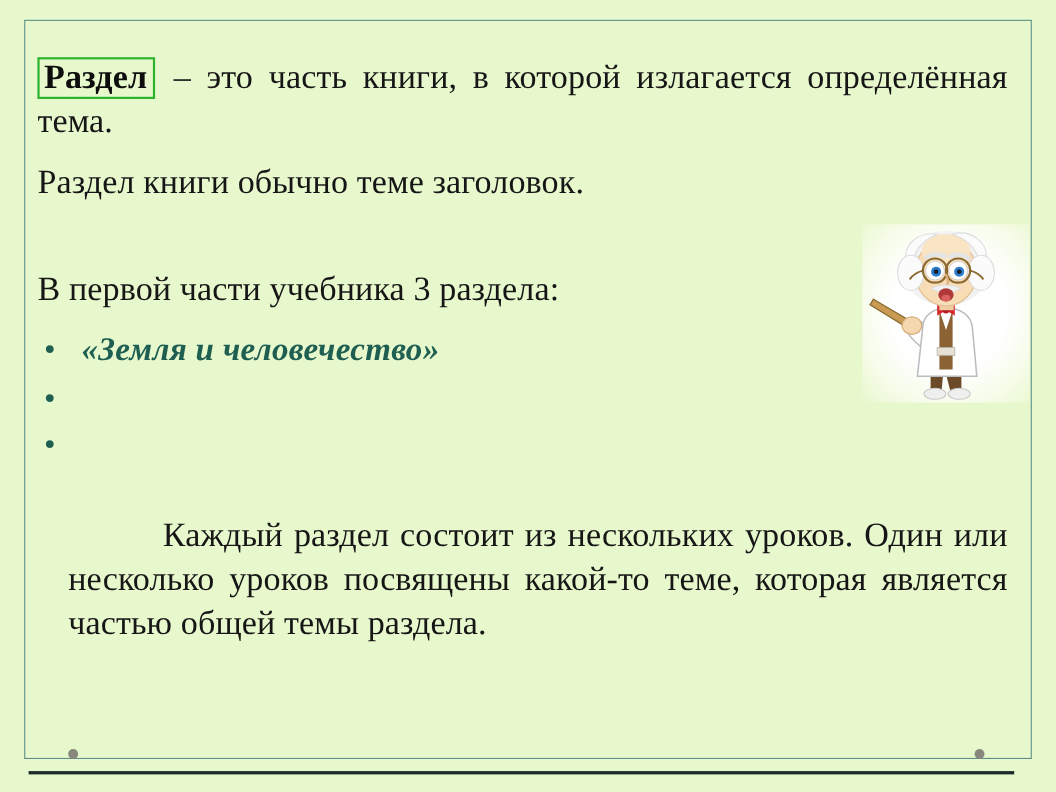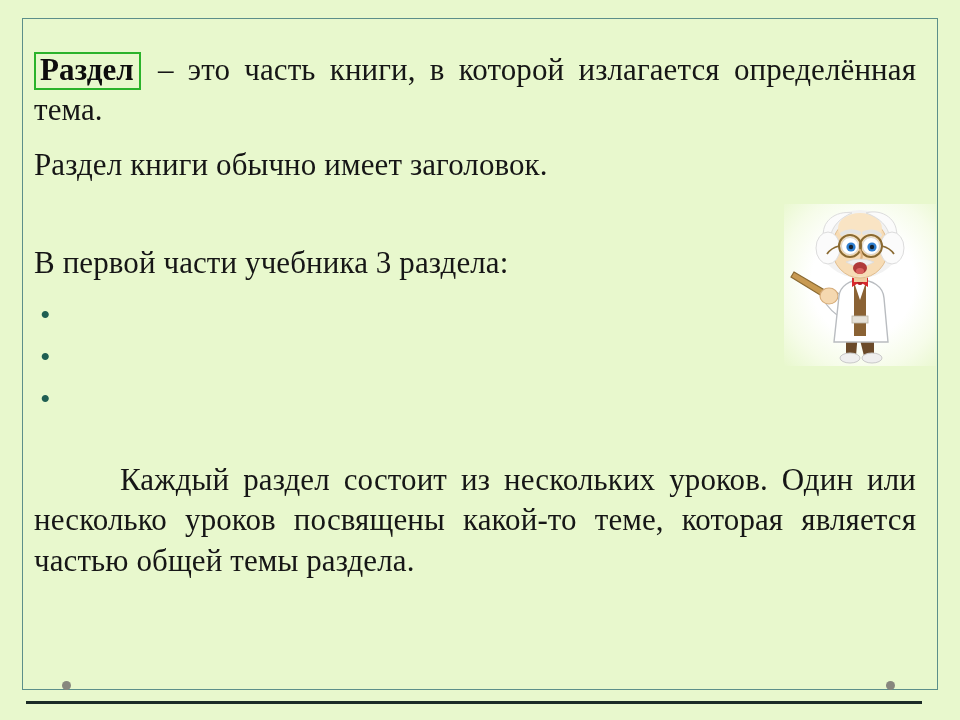--- a/index.html
+++ b/index.html
@@ -68,20 +68,21 @@
 
   .para-count {
     margin-top: 58px;
     margin-bottom: 17px;
     text-align: left;
   }
 
   .para-final {
     margin-top: 46px;
     text-indent: 86px;
+    margin-left: 28px;
   }
 
   
   .keyword-box {
     display: inline-block;
     font-weight: bold;
     border: 2px solid #2bb32b;
     padding: 0px 5px 1px 4px;
     line-height: 1.05;
     margin-right: 3px;
@@ -160,27 +161,28 @@
 <body>
 
 <div class="slide">
 
   <div class="slide-frame"></div>
 
   <div class="content">
 
     <p class="para para-intro"><span class="keyword-box">Раздел</span><span> – это часть книги, в которой излагается определённая тема.</span></p>
 
-    <p class="para para-heading">Раздел книги обычно имеет заголовок.</p>
+    <p class="para para-heading">Раздел книги обычно теме заголовок.</p>
 
     <p class="para para-count">В первой части учебника 3 раздела:</p>
 
     <ul class="section-list">
       <li class="section-item">
         <span class="bullet-dot">•</span>
+        <span class="section-label">«Земля и человечество»</span>
       </li>
       <li class="section-item">
         <span class="bullet-dot">•</span>
       </li>
       <li class="section-item">
         <span class="bullet-dot">•</span>
       </li>
     </ul>
 
     <p class="para para-final">Каждый раздел состоит из нескольких уроков. Один или несколько уроков посвящены какой-то теме, которая является частью общей темы раздела.</p>

